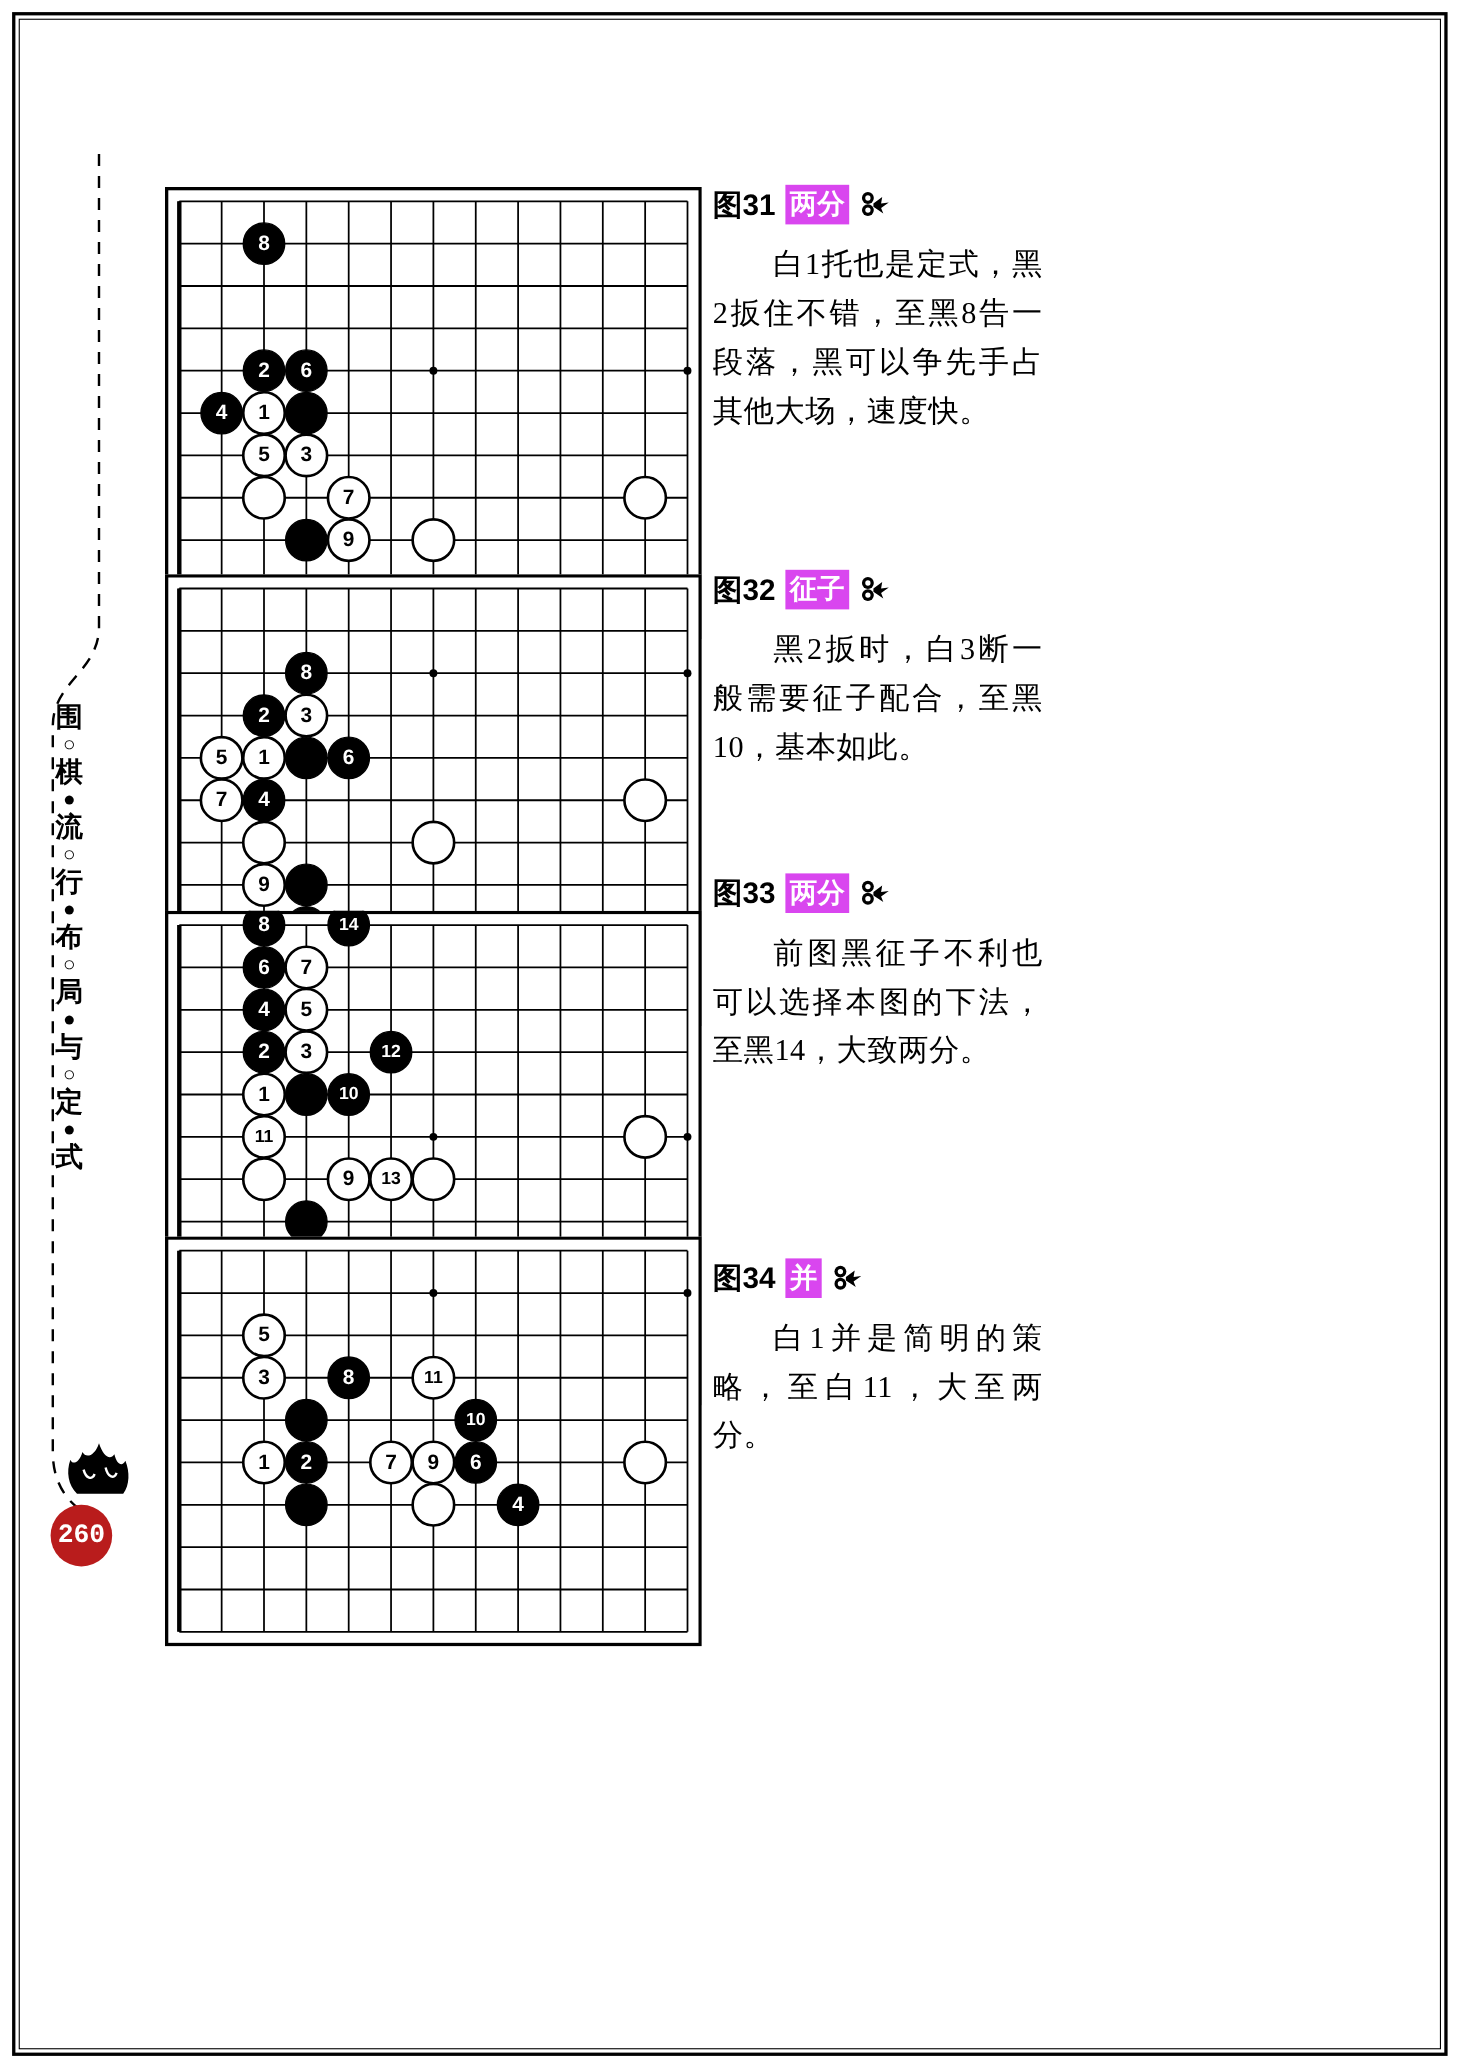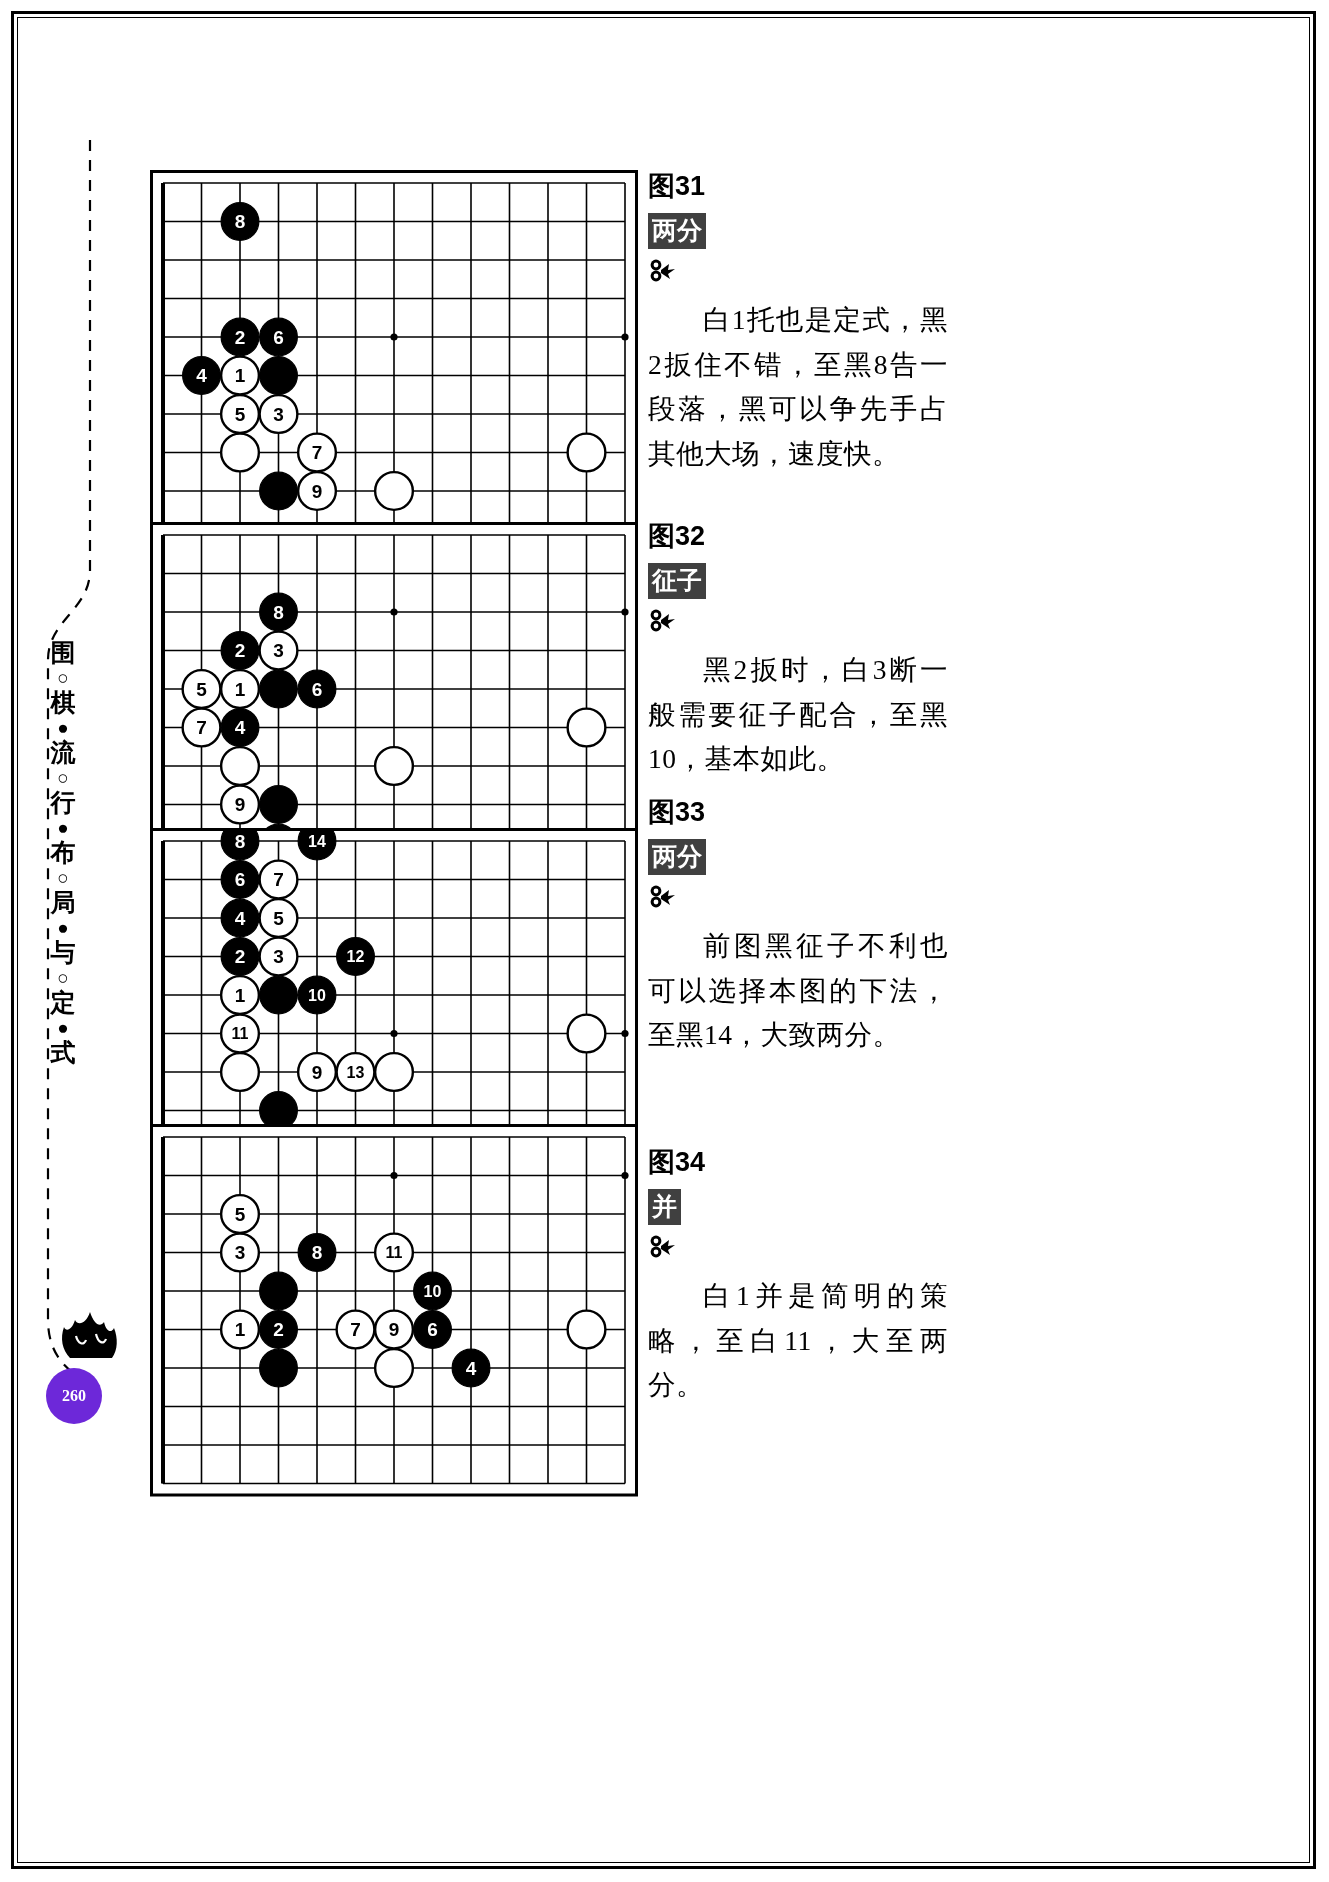--- a/index.html
+++ b/index.html
@@ -8,31 +8,31 @@
   .page-border{position:absolute;left:11px;top:11px;width:1305px;height:1858px;border:3px solid #000;box-sizing:border-box;}
   .page-border-inner{position:absolute;left:17px;top:17px;width:1293px;height:1846px;border:1px solid #000;box-sizing:border-box;}
 
   
   .tabline{position:absolute;stroke:#000;}
 
   .sidebar{position:absolute;left:30px;top:640px;width:66px;text-align:center;}
   .sidebar .ch{font-family:"Liberation Sans","DejaVu Sans",sans-serif;font-weight:bold;font-size:25px;line-height:1.0;color:#000;display:block;margin:0;}
   .sidebar .dot{display:block;font-size:19px;line-height:1.0;margin:3px 0;}
 
-  .pagenum{position:absolute;left:46px;top:1368px;width:56px;height:56px;border-radius:50%;background:#6d28d9;color:#fff;
-           font-family:Liberation Serif, serif;font-weight:bold;font-size:16px;display:flex;align-items:center;justify-content:center;}
+  .pagenum{position:absolute;left:46px;top:1368px;width:56px;height:56px;border-radius:50%;background:#b91c1c;color:#fff;
+           font-family:Liberation Mono, monospace;font-weight:bold;font-size:24px;display:flex;align-items:center;justify-content:center;}
 
   
   .board{position:absolute;}
   .board svg{display:block;}
 
   
   .col{position:absolute;left:648px;width:300px;}
-  .heading{font-family:"Liberation Sans","DejaVu Sans",sans-serif;font-weight:bold;font-size:27px;color:#000;white-space:nowrap;display:flex;align-items:flex-start;gap:9px;flex-direction:column;}
-  .heading .tag{background:#404040;color:#fff;padding:1px 4px 2px 4px;font-size:25px;letter-spacing:0px;}
+  .heading{font-family:"Liberation Sans","DejaVu Sans",sans-serif;font-weight:bold;font-size:27px;color:#000;white-space:nowrap;display:flex;align-items:center;gap:9px;}
+  .heading .tag{background:#d946ef;color:#fff;padding:1px 4px 2px 4px;font-size:25px;letter-spacing:0px;}
   .orn{display:inline-block;width:30px;height:26px;position:relative;}
   .body{font-family:"Liberation Serif","DejaVu Serif",serif;font-size:27.5px;line-height:1.62;color:#000000;text-align:justify;text-justify:inter-ideograph;margin-top:14px;text-indent:2em;letter-spacing:0.5px;}
 </style>
 </head>
 <body>
 
 <div class="page">
   <div class="page-border"></div>
   <div class="page-border-inner"></div>
 

